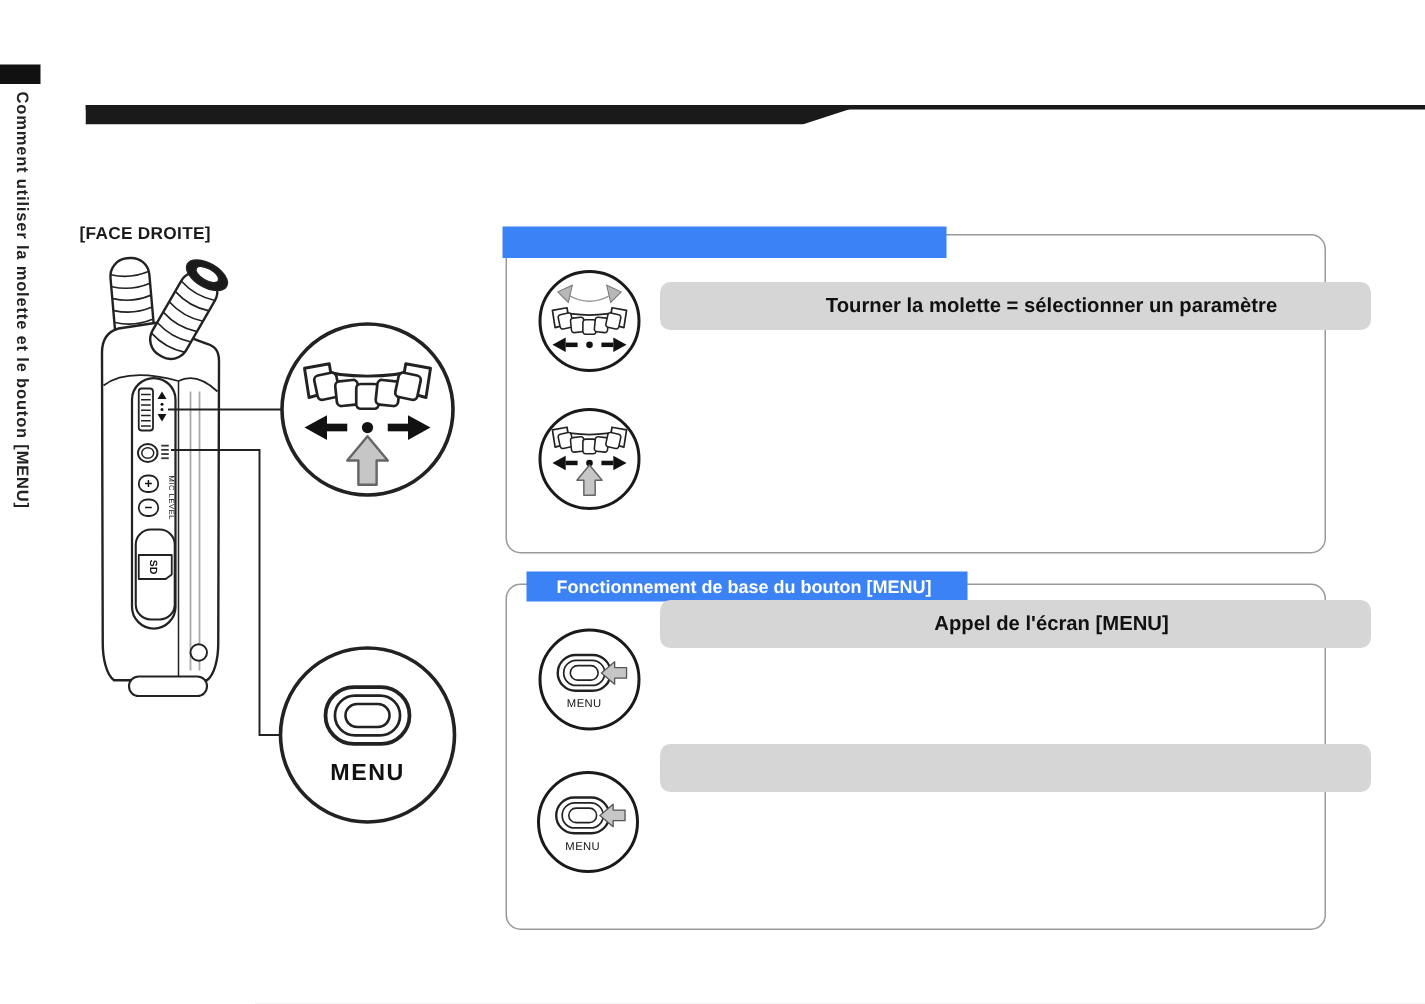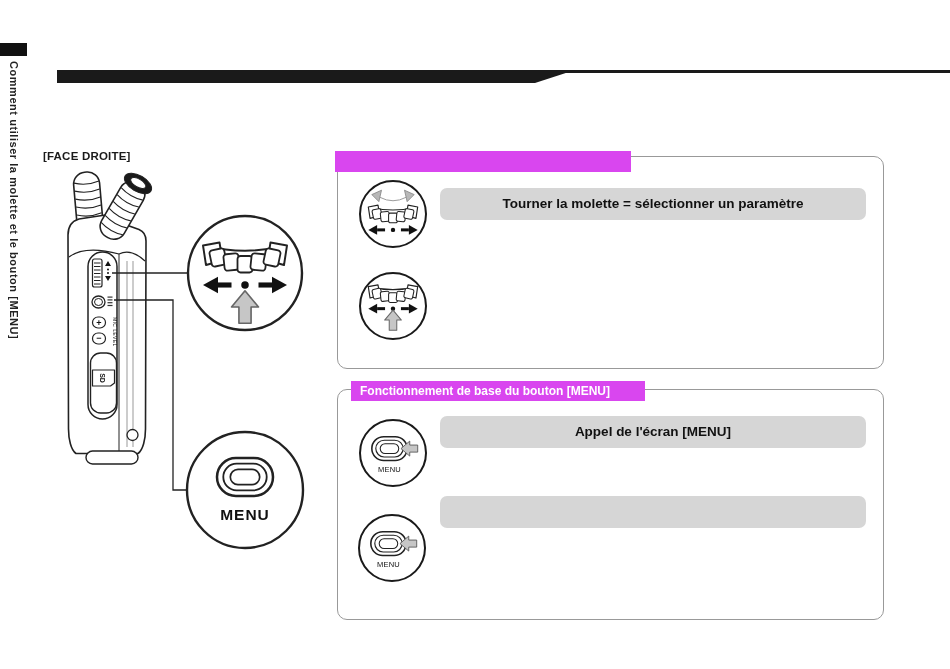--- a/index.html
+++ b/index.html
@@ -4,30 +4,30 @@
 <style>
   html,body{margin:0;padding:0;background:#e8e8e8;}
   #page{position:relative;width:950px;height:669px;background:#ffffff;overflow:hidden;
         font-family:"Liberation Sans",sans-serif;color:#1a1a1a;}
   .abs{position:absolute;}
   #corner-marker{left:0;top:43px;width:27px;height:13px;background:#111;}
   #sidebar-label{left:20px;top:61px;transform:rotate(90deg);transform-origin:0 0;
         white-space:nowrap;font-size:11px;font-weight:bold;letter-spacing:0.55px;color:#222;}
   #page-title{left:56px;top:39px;font-size:23.5px;font-weight:bold;letter-spacing:-0.2px;white-space:nowrap;}
   #title-rule{left:57px;top:70px;}
-  #face-label{left:43px;top:150px;font-size:11.5px;font-weight:bold;letter-spacing:0.2px;}
+  #face-label{left:53px;top:150px;font-size:11.5px;font-weight:bold;letter-spacing:0.2px;}
   .panel-box{border:1.5px solid #999;border-radius:10px;background:#fff;}
   #dial-box{left:337px;top:156px;width:545px;height:211px;}
   #menu-box{left:337px;top:389px;width:545px;height:229px;}
-  .box-header{background:#d946ef;color:#fff;font-size:12px;font-weight:bold;line-height:20px;
-        padding-left:9px;box-sizing:border-box;}
+  .box-header{background:#3b82f6;color:#fff;font-size:12px;font-weight:bold;line-height:20px;
+        padding-left:20px;box-sizing:border-box;}
   #dial-box-header{left:335px;top:151px;width:296px;height:21px;line-height:21px;}
   #menu-box-header{left:351px;top:381px;width:294px;height:20px;}
   .label-bar{left:440px;width:426px;height:32px;background:#d6d6d6;border-radius:7px;
-        font-size:13.5px;font-weight:bold;color:#111;text-align:center;line-height:32px;}
+        font-size:13.5px;font-weight:bold;color:#111;text-align:center;line-height:32px;padding-left:48px;}
   .icon-circle{width:68px;height:68px;border:2.5px solid #1a1a1a;border-radius:50%;background:#fff;
         display:flex;align-items:center;justify-content:center;box-sizing:border-box;}
   #icon-dial-turn{left:359px;top:180px;}
   #icon-dial-press{left:359px;top:272px;}
   #icon-menu-1{left:359px;top:419px;}
   #icon-menu-2{left:358px;top:514px;}
   svg text{font-family:"Liberation Sans",sans-serif;}
   #symbol-defs{position:absolute;width:0;height:0;overflow:hidden;}
 </style>
 </head>
@@ -199,21 +199,21 @@
   <div id="menu-box" class="abs panel-box"></div>
   <div id="menu-box-header" class="abs box-header">Fonctionnement de base du bouton [MENU]</div>
 
   <div id="icon-menu-1" class="abs icon-circle">
     <svg width="60" height="60" viewBox="-34 -34 68 68">
       <use href="#sym-menubtn" transform="translate(-4,-5)"></use>
       <use href="#sym-grayarrow" transform="translate(9,-5)"></use>
       <text x="-4" y="21" text-anchor="middle" font-size="8.5" letter-spacing="0.3" fill="#111">MENU</text>
     </svg>
   </div>
-  <div class="abs label-bar" style="top:416px;text-align:center;">Appel de l'écran [MENU]</div>
+  <div class="abs label-bar" style="top:400px;text-align:center;">Appel de l'écran [MENU]</div>
 
   <div id="icon-menu-2" class="abs icon-circle">
     <svg width="60" height="60" viewBox="-34 -34 68 68">
       <use href="#sym-menubtn" transform="translate(-4,-5)"></use>
       <use href="#sym-grayarrow" transform="translate(9,-5)"></use>
       <text x="-4" y="21" text-anchor="middle" font-size="8.5" letter-spacing="0.3" fill="#111">MENU</text>
     </svg>
   </div>
   <div class="abs label-bar" style="top:496px;"></div>
 

